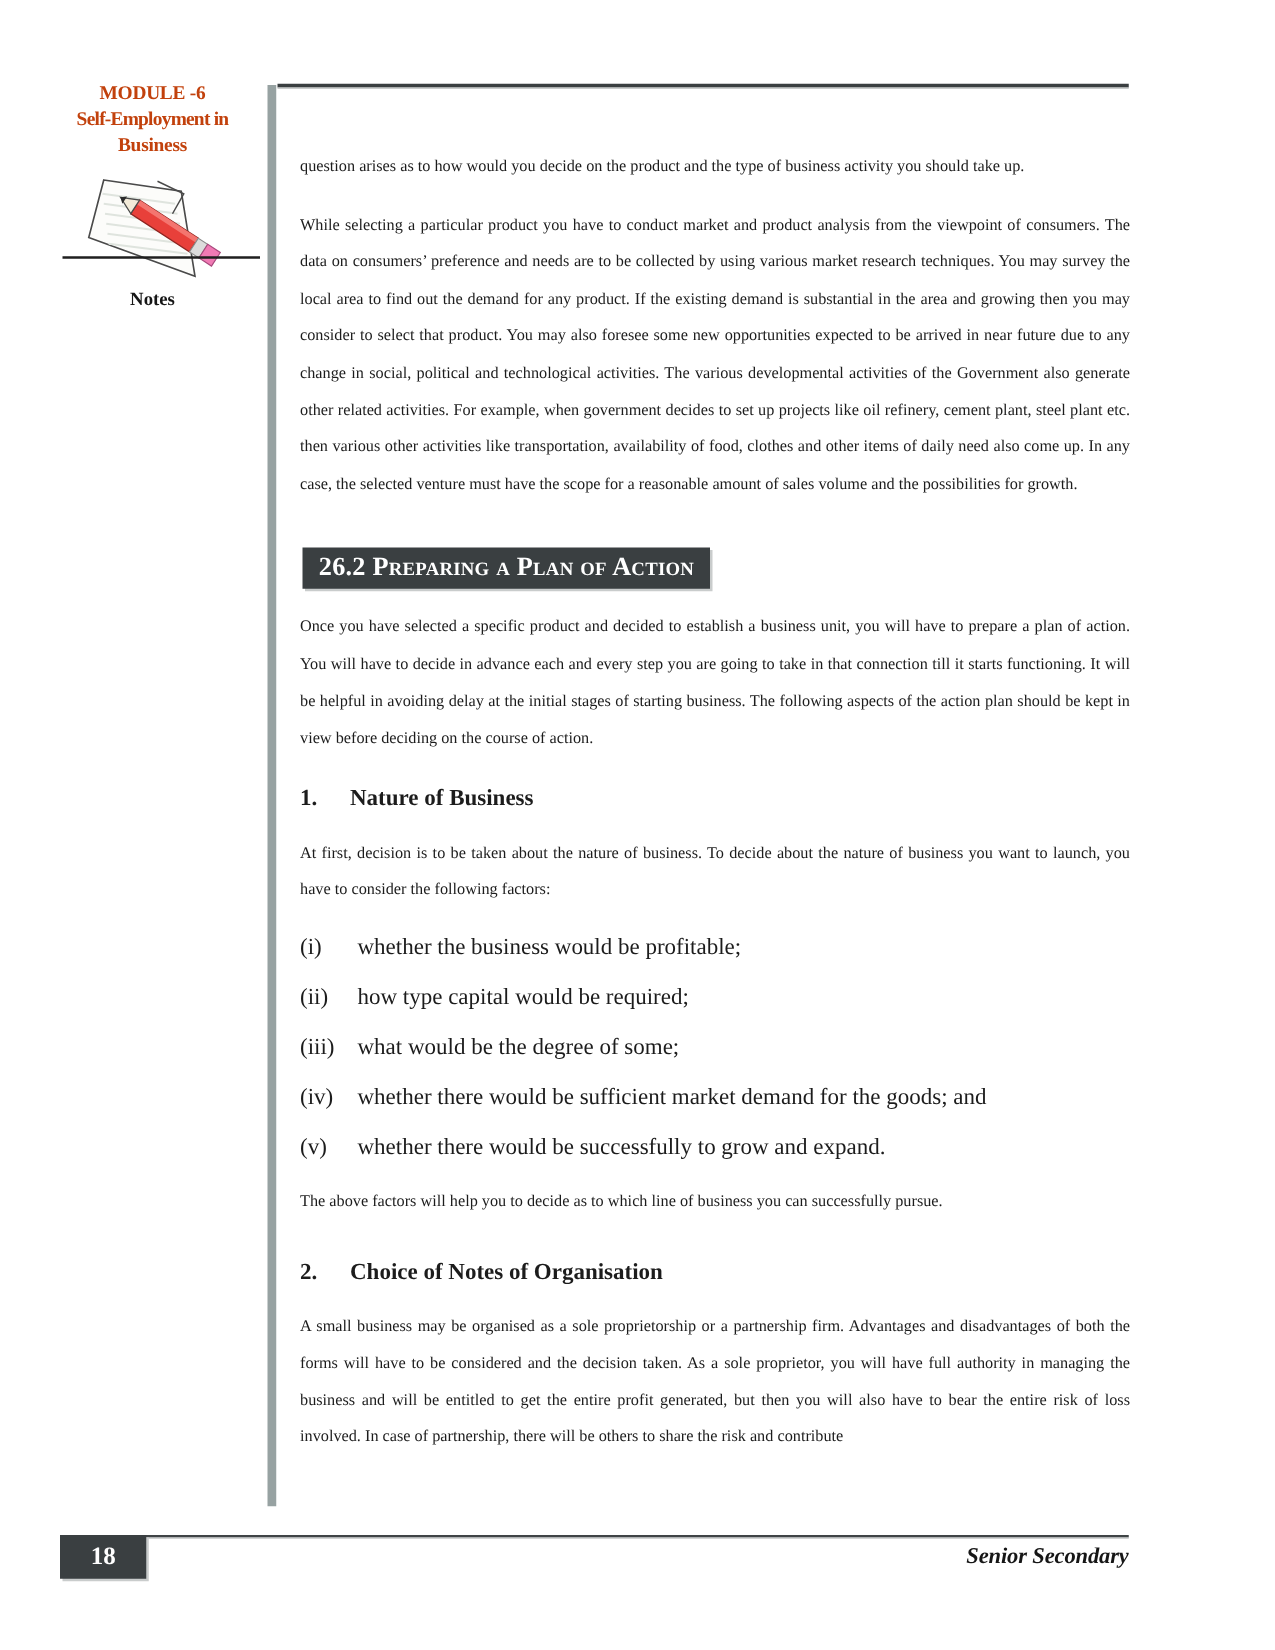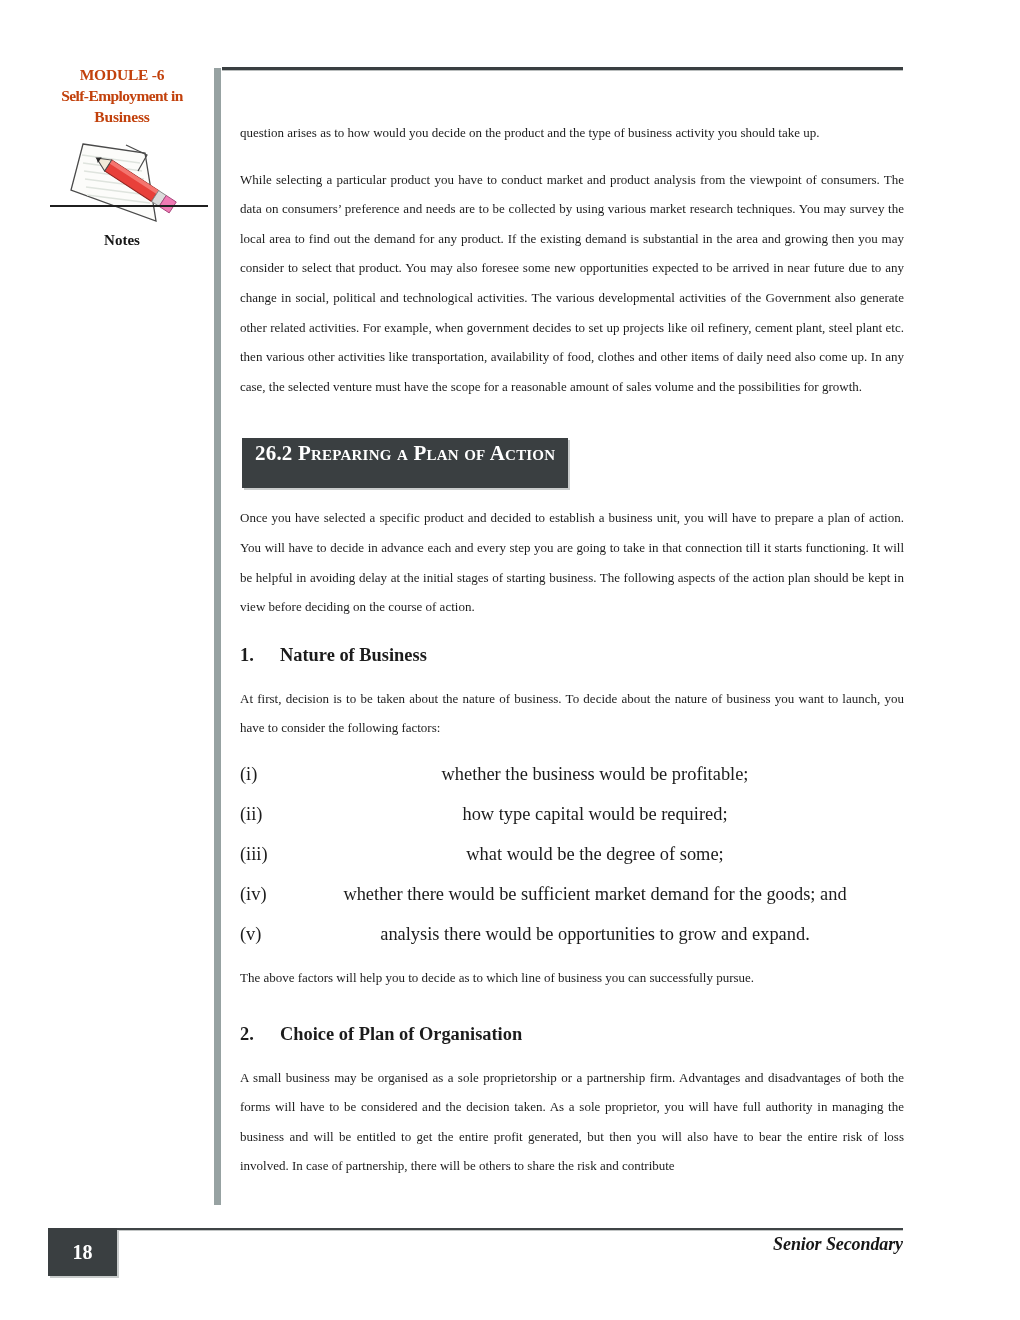--- a/index.html
+++ b/index.html
@@ -113,21 +113,21 @@
   }
   p.para.tight {
     margin-bottom: 28px;
   }
 
   
   .section-banner {
     display: inline-block;
     background: #3a3f41;
     color: #ffffff;
-    padding: 3px 13px 22px 13px;
+    padding: 3px 13px 5px 13px;
     margin: 20px 0 15px 2px;
     font-size: 21px;
     line-height: 25px;
     font-weight: bold;
     letter-spacing: 0.2px;
     box-shadow: 2px 2px 0 #c9cccc;
   }
   .section-banner .smallcaps {
     font-variant: small-caps;
     font-size: 21px;
@@ -155,21 +155,21 @@
   ul.roman-list li {
     display: flex;
     font-size: 18.4px;
     line-height: 29px;
     margin-bottom: 11px;
   }
   ul.roman-list li .marker {
     width: 46px;
     flex: none;
   }
-  ul.roman-list li .item-text { flex: 1; text-align: center; }
+  ul.roman-list li .item-text { flex: 1; }
 
   
   .footer-rule {
     position: absolute;
     left: 48px;
     top: 1228px;
     width: 855px;
     height: 2px;
     background: #3f4446;
   }
@@ -180,21 +180,21 @@
     top: 2px;
     width: 100%;
     height: 1px;
     background: #c2c5c5;
   }
   .page-num-box {
     position: absolute;
     left: 48px;
     top: 1228px;
     width: 69px;
-    height: 48px;
+    height: 35px;
     background: #3a3f41;
     color: #ffffff;
     font-weight: bold;
     font-size: 20px;
     display: flex;
     align-items: center;
     justify-content: center;
     box-shadow: 2px 2px 0 #c9cccc;
   }
   .footer-right {
@@ -287,29 +287,29 @@
       <li>
         <span class="marker">(iii)</span>
         <span class="item-text">what would be the degree of some;</span>
       </li>
       <li>
         <span class="marker">(iv)</span>
         <span class="item-text">whether there would be sufficient market demand for the goods; and</span>
       </li>
       <li>
         <span class="marker">(v)</span>
-        <span class="item-text">analysis there would be opportunities to grow and expand.</span>
+        <span class="item-text">whether there would be successfully to grow and expand.</span>
       </li>
     </ul>
 
     <p class="para tight">The above factors will help you to decide as to which line of business you can successfully pursue.</p>
 
     <h3 class="sub-head">
       <span class="num">2.</span>
-      <span>Choice of Plan of Organisation</span>
+      <span>Choice of Notes of Organisation</span>
     </h3>
 
     <p class="para">A small business may be organised as a sole proprietorship or a partnership firm. Advantages and disadvantages of both the forms will have to be considered and the decision taken. As a sole proprietor, you will have full authority in managing the business and will be entitled to get the entire profit generated, but then you will also have to bear the entire risk of loss involved. In case of partnership, there will be others to share the risk and contribute</p>
   </div>
 
   <div class="footer-rule"></div>
   <div class="page-num-box">18</div>
   <div class="footer-right">Senior Secondary</div>
 
 </div>

